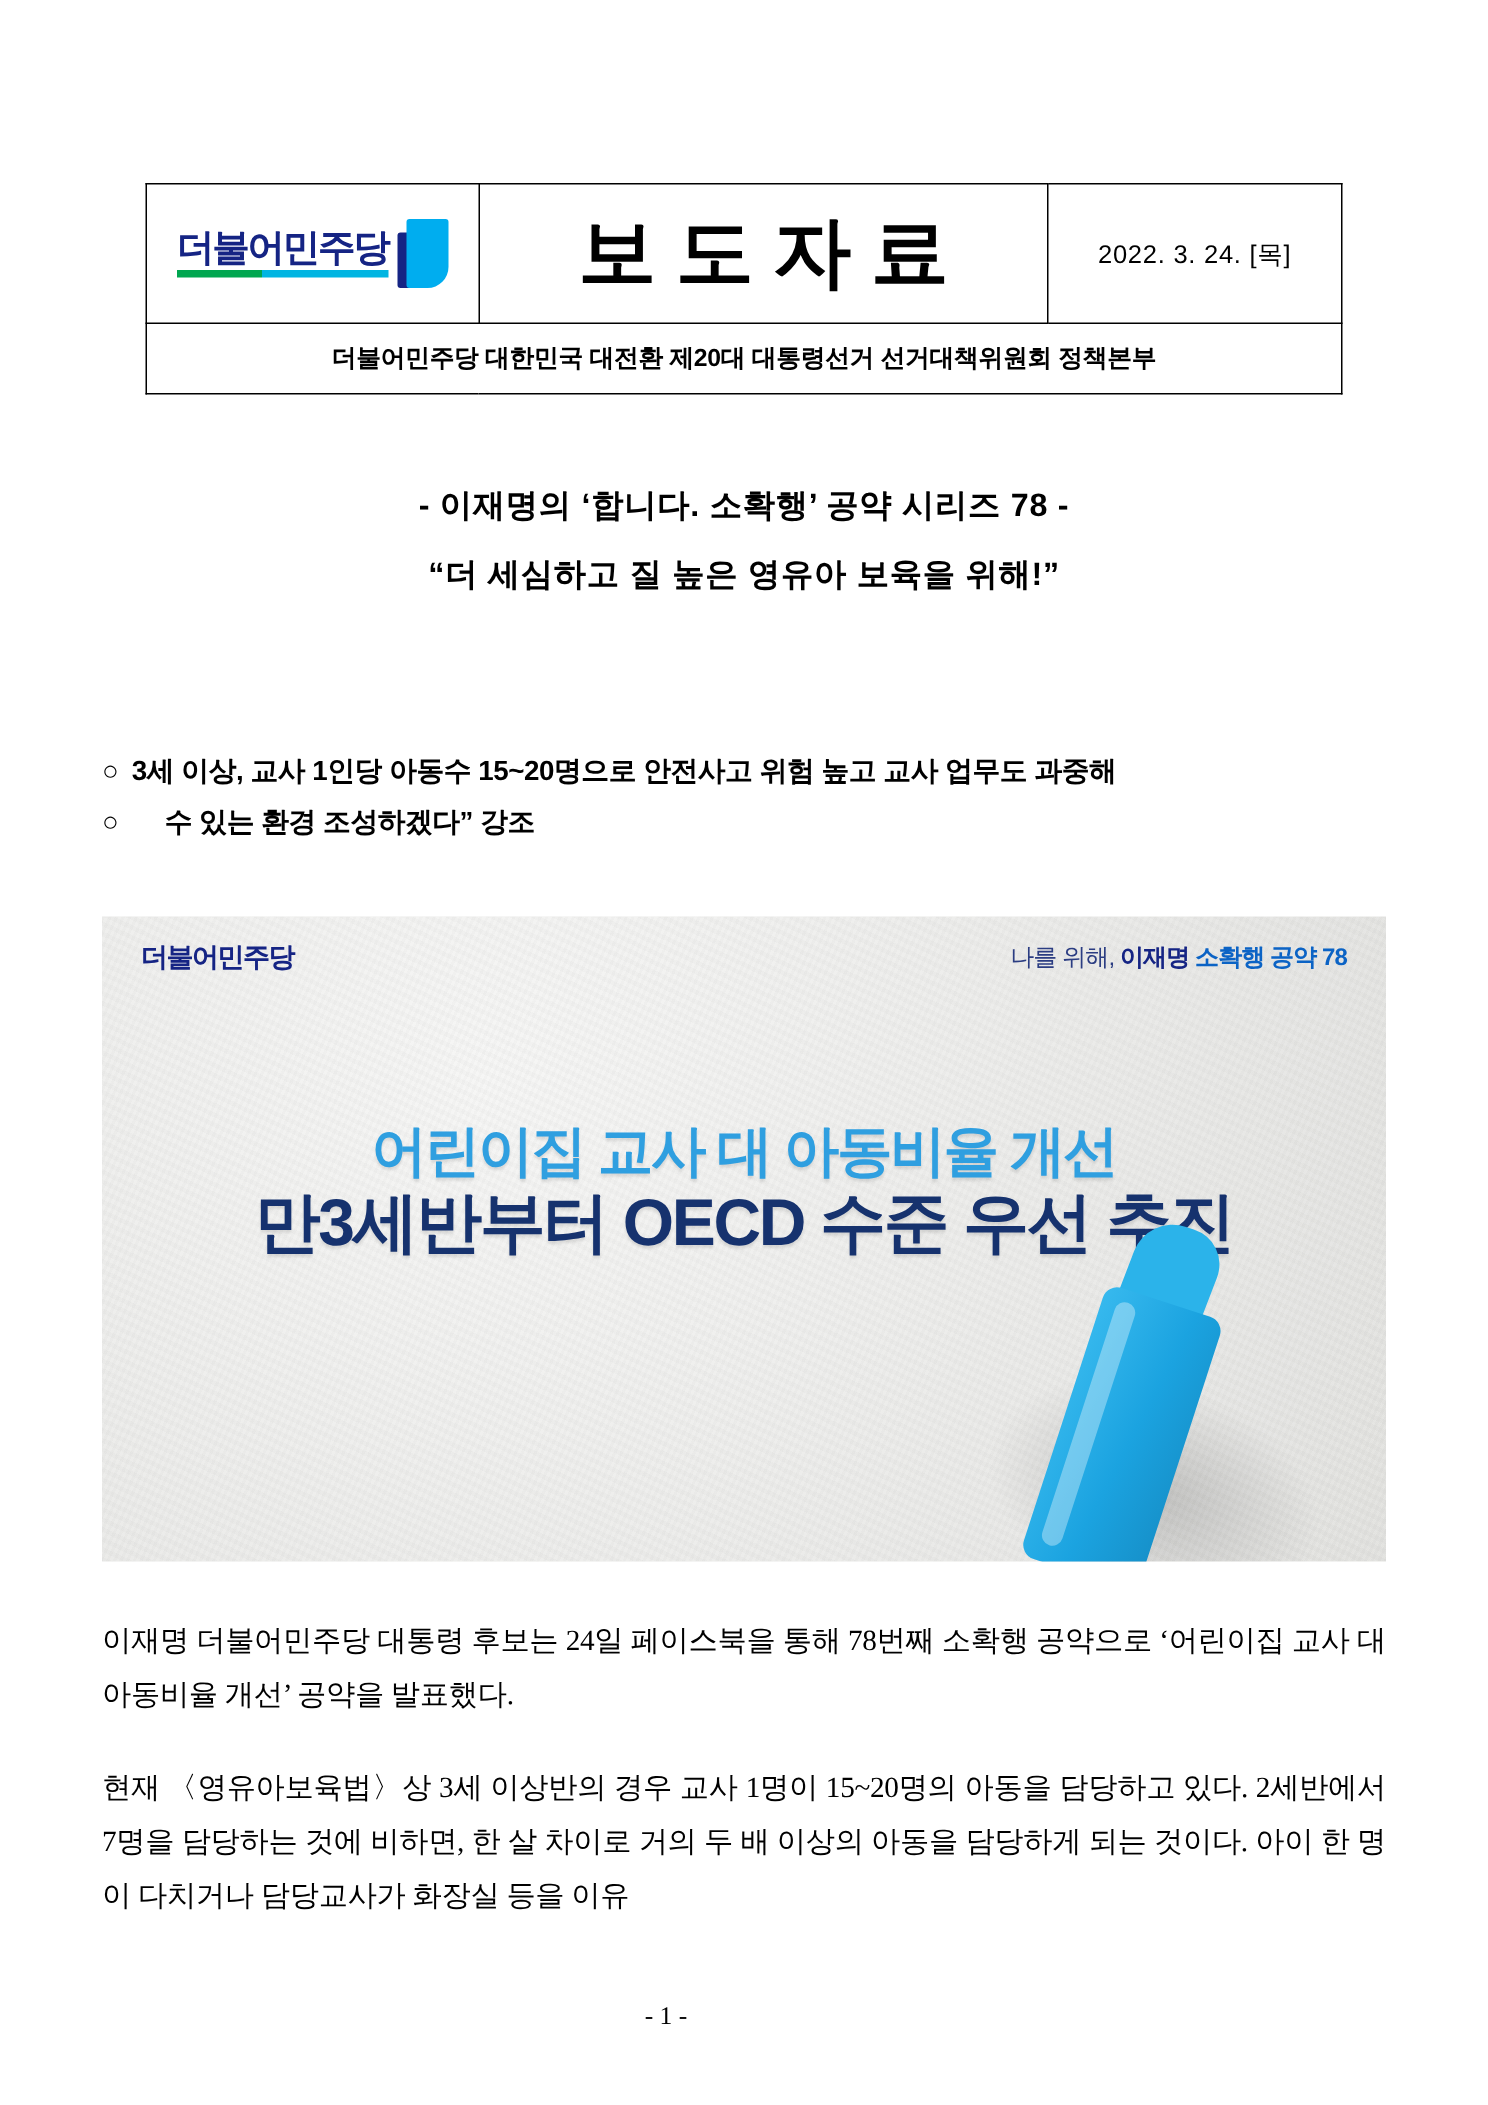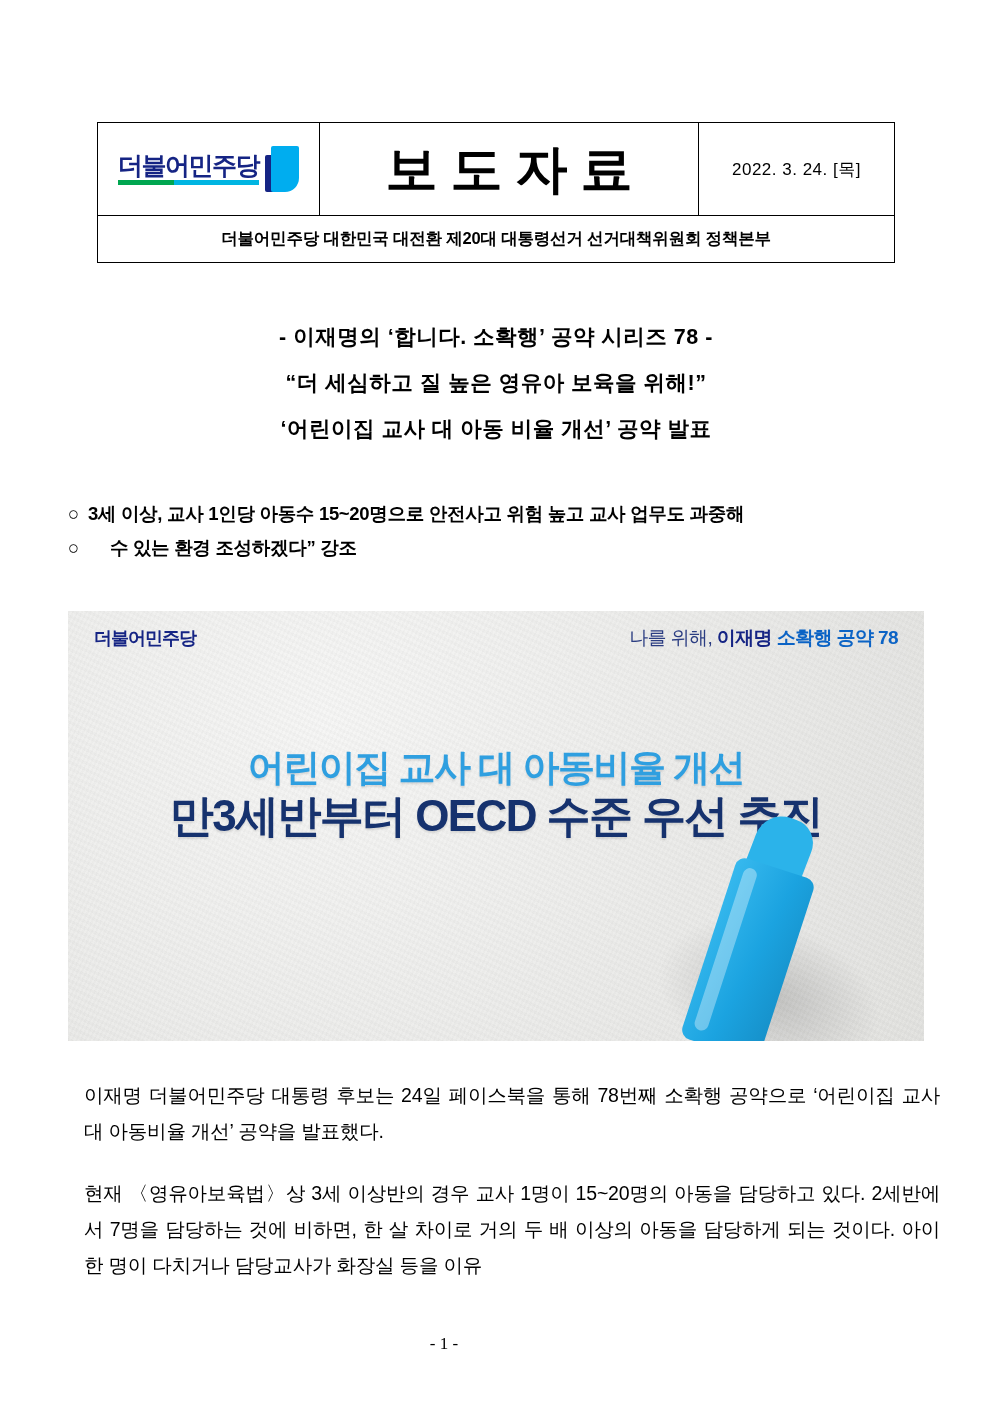--- a/index.html
+++ b/index.html
@@ -203,21 +203,21 @@
     box-sizing: border-box;
     font-family: "Liberation Sans", sans-serif;
   }
   .card-brand {
     font-size: 18px;
     font-weight: bold;
     color: #152484;
     letter-spacing: -1px;
   }
   .card-slogan {
-    font-size: 19px;
+    font-size: 16px;
     color: #1b2a6b;
     letter-spacing: -0.6px;
     white-space: nowrap;
   }
   .card-slogan .light { font-weight: normal; color:#2b3d82; }
   .card-slogan .bold { font-weight: bold; color:#152484; }
   .card-slogan .accent { font-weight: bold; color:#0b63c5; }
   .card-headline {
     position: absolute;
     left: 0; right: 0;
@@ -283,24 +283,24 @@
     bottom: -30px;
     width: 230px;
     height: 150px;
     background: radial-gradient(ellipse at center, rgba(0,0,0,0.16) 0%, rgba(0,0,0,0) 70%);
     transform: rotate(18deg);
   }
 
   
   .body-text {
     position: absolute;
-    left: 84px;
+    left: 68px;
     top: 1077px;
     width: 856px;
-    font-family: Liberation Sans, sans-serif;
+    font-family: Liberation Serif, serif;
     font-size: 19.5px;
     line-height: 1.85;
     letter-spacing: -0.2px;
     text-align: justify;
   }
   .body-text p {
     margin: 0 0 26px 0;
     text-align: justify;
     text-justify: inter-character;
   }
@@ -345,21 +345,20 @@
       <td class="cell-org" colspan="3">
         <div class="org-line">더불어민주당 대한민국 대전환 제20대 대통령선거 선거대책위원회 정책본부</div>
       </td>
     </tr>
   </tbody>
     </table>
 
   <div class="headline">
     <div class="h-line">- 이재명의 ‘합니다. 소확행’ 공약 시리즈 78 -</div>
     <div class="h-line">“더 세심하고 질 높은 영유아 보육을 위해!”</div>
-    <div class="h-line">‘어린이집 교사 대 아동 비율 개선’ 공약 발표</div>
   </div>
 
   <div class="bullets">
     <div class="bullet">
       <span class="mark">○</span>
       <span class="btext">
         <span>3세 이상, 교사 1인당 아동수 15~20명으로 안전사고 위험 높고 교사 업무도 과중해</span>
       </span>
     </div>
     <div class="bullet">

